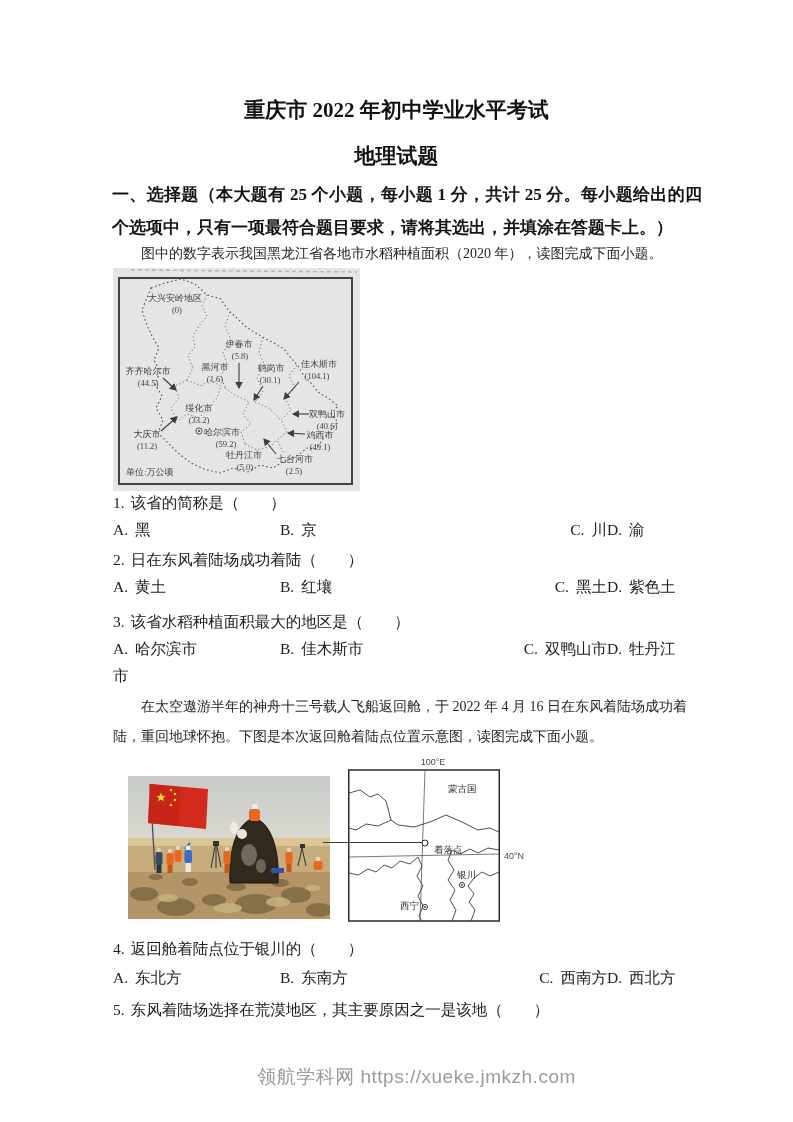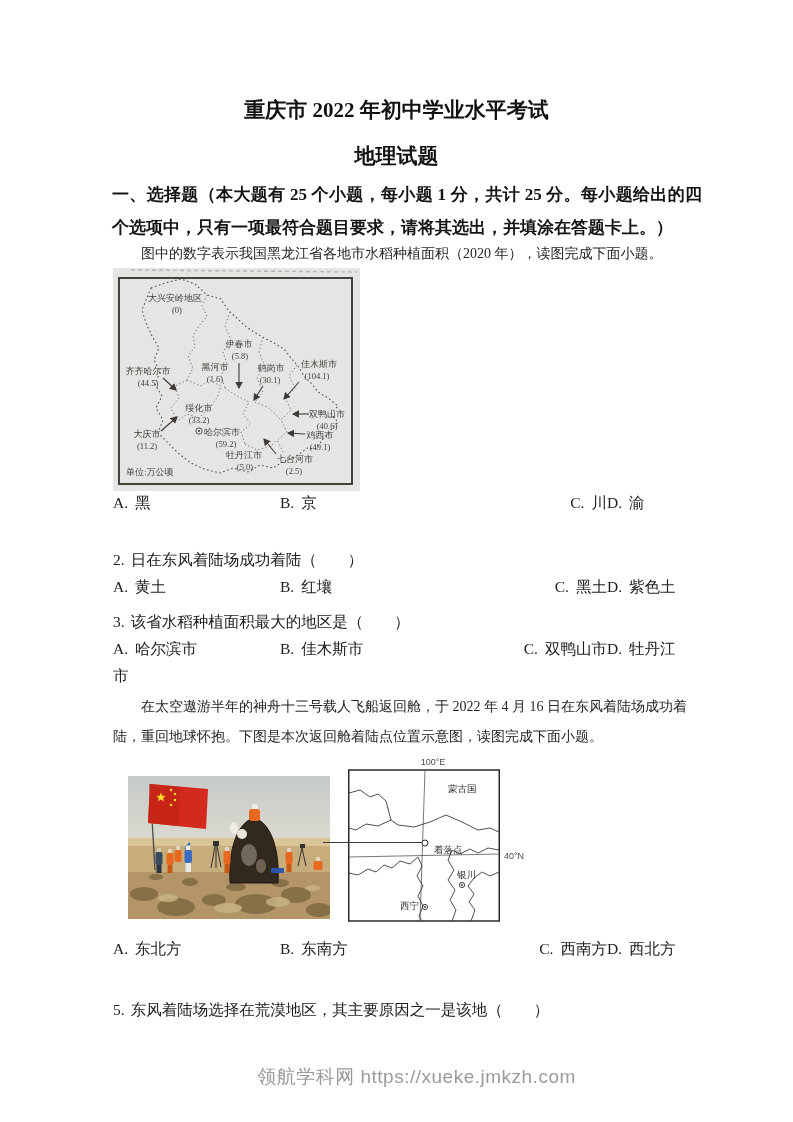--- a/index.html
+++ b/index.html
@@ -144,20 +144,21 @@
       <g>
         <text class="mtxt" x="182" y="194">七台河市</text>
         <text class="mval" x="181" y="206">(2.5)</text>
       </g>
     </g>
     <text class="mtxt" x="13" y="207">单位:万公顷</text>
   </svg>
 </div>
 
 <div class="abs q-block" style="top:489px">
+  <div class="q-line"><span class="q-num">1.</span><span>该省的简称是（　　）</span></div>
   <div class="opts">
     <span class="opt"><span class="olabel">A.</span><span>黑</span></span><span class="opt"><span class="olabel">B.</span><span>京</span></span><span class="opt"><span class="olabel">C.</span><span>川</span></span><span class="opt"><span class="olabel">D.</span><span>渝</span></span>
   </div>
 </div>
 
 <div class="abs q-block" style="top:546px">
   <div class="q-line"><span class="q-num">2.</span><span>日在东风着陆场成功着陆（　　）</span></div>
   <div class="opts">
     <span class="opt"><span class="olabel">A.</span><span>黄土</span></span><span class="opt"><span class="olabel">B.</span><span>红壤</span></span><span class="opt"><span class="olabel">C.</span><span>黑土</span></span><span class="opt"><span class="olabel">D.</span><span>紫色土</span></span>
   </div>
@@ -310,20 +311,21 @@
       <text class="ltxt" x="52" y="155">西宁</text>
       <circle cx="77" cy="153" r="2.6" fill="none" stroke="#2a2a2a" stroke-width="0.9"></circle>
       <circle cx="77" cy="153" r="0.9" fill="#2a2a2a"></circle>
     </g>
   </svg>
 
   <div class="abs connector"></div>
 </div>
 
 <div class="abs q-block q4blk" style="top:934px">
+  <div class="q-line"><span class="q-num">4.</span><span>返回舱着陆点位于银川的（　　）</span></div>
   <div class="opts">
     <span class="opt"><span class="olabel">A.</span><span>东北方</span></span><span class="opt"><span class="olabel">B.</span><span>东南方</span></span><span class="opt"><span class="olabel">C.</span><span>西南方</span></span><span class="opt"><span class="olabel">D.</span><span>西北方</span></span>
   </div>
 </div>
 
 <div class="abs q-block" style="top:996px">
   <div class="q-line"><span class="q-num">5.</span><span>东风着陆场选择在荒漠地区，其主要原因之一是该地（　　）</span></div>
 </div>
 
 <div class="abs footer">领航学科网 https://xueke.jmkzh.com</div>

